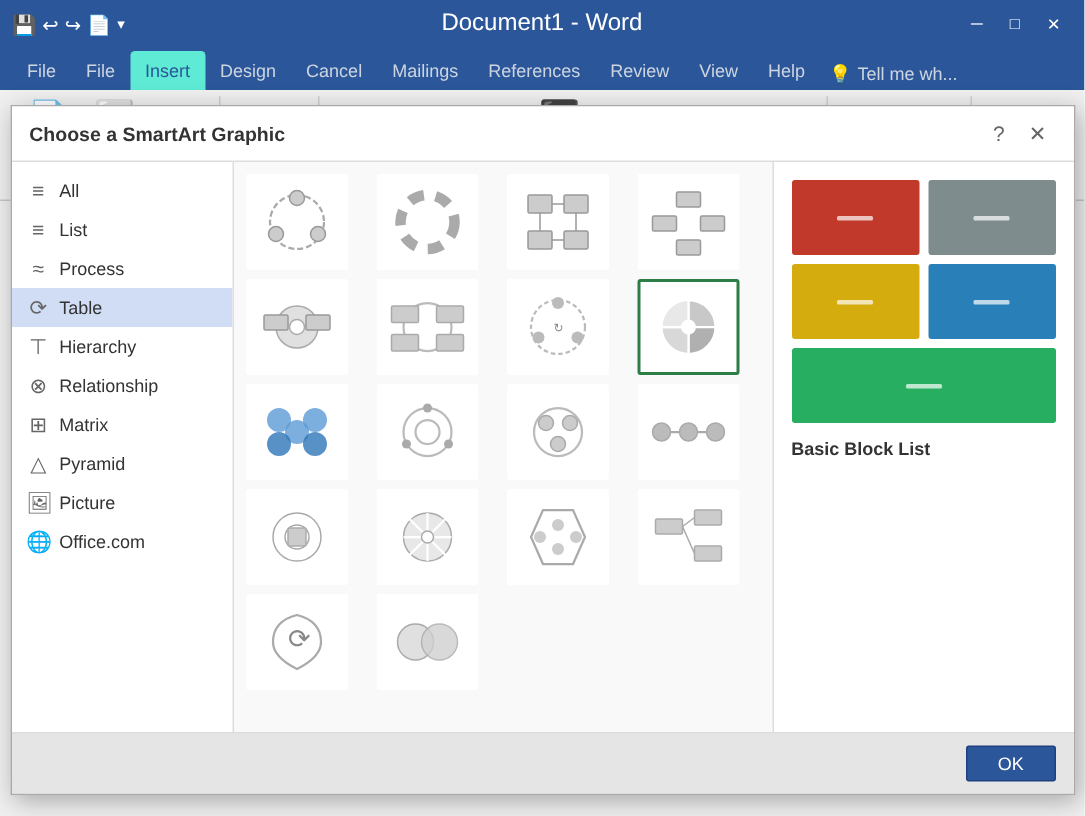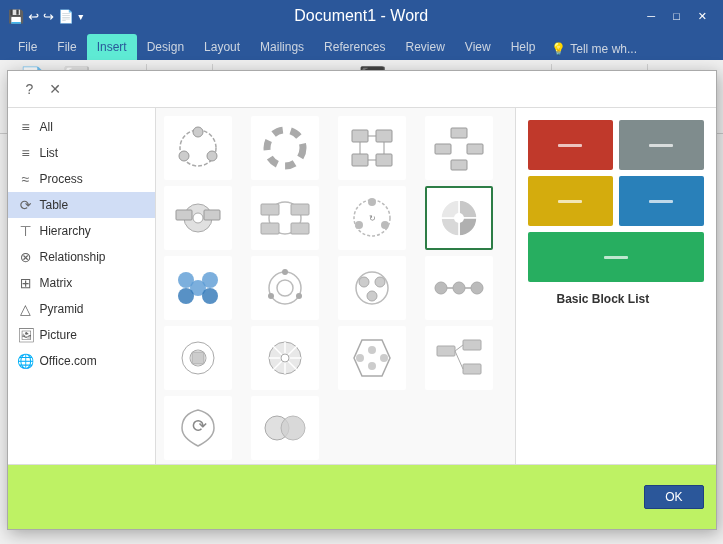--- a/index.html
+++ b/index.html
@@ -187,32 +187,32 @@
       gap: 6px;
     }
     .preview-block {
       height: 50px;
       border-radius: 2px;
       display: flex;
       align-items: center;
       justify-content: center;
     }
     .preview-block .dash { width: 24px; height: 3px; background: rgba(255,255,255,0.7); border-radius: 1px; }
-    .preview-title { font-size: 12px; font-weight: 600; color: #333; margin-left: 29px; }
+    .preview-title { font-size: 12px; font-weight: 600; color: #333; }
     .preview-desc { font-size: 11px; color: #333; line-height: 1.4; }
     .preview-desc span { color: #1155cc; }
 
     
     .dialog-footer {
       border-top: 1px solid #ddd;
-      padding: 20px 12px;
+      padding: 8px 12px;
       display: flex;
       justify-content: flex-end;
       gap: 8px;
-      background: #bef264;
+      background: #e5e5e5;
     }
     .btn {
       padding: 4px 20px;
       font-size: 12px;
       cursor: pointer;
       border-radius: 2px;
     }
     .btn-primary { background: #2b579a; color: white; border: 1px solid #1e4080; }
     .btn-secondary { background: white; color: #333; border: 1px solid #aaa; }
 
@@ -237,21 +237,21 @@
     <span style="color:white; font-size:11px; padding:2px 8px; cursor:pointer;">□</span>
     <span style="color:white; font-size:11px; padding:2px 8px; cursor:pointer;">✕</span>
   </div>
 </div>
 
 <div class="ribbon-tabs">
   <div class="ribbon-tab">File</div>
   <div class="ribbon-tab">File</div>
   <div class="ribbon-tab active">Insert</div>
   <div class="ribbon-tab">Design</div>
-  <div class="ribbon-tab">Layout</div>
+  <div class="ribbon-tab">Cancel</div>
   <div class="ribbon-tab">Mailings</div>
   <div class="ribbon-tab">References</div>
   <div class="ribbon-tab">Review</div>
   <div class="ribbon-tab">View</div>
   <div class="ribbon-tab">Help</div>
   <div style="color:#cdd5e0; font-size:12px; padding:4px 6px; display:flex; align-items:center; gap:4px;">
     <span>💡</span> Tell me wh...
   </div>
 </div>
 
@@ -341,20 +341,21 @@
       </div>
     </div>
     <div class="ribbon-group-label"></div>
   </div>
 </div>
 
 <div class="dialog-overlay">
   <div class="dialog">
 
     <div class="dialog-header">
+      <span class="dialog-title">Choose a SmartArt Graphic</span>
       <div class="dialog-header-btns">
         <button class="dialog-hbtn">?</button>
         <button class="dialog-hbtn">✕</button>
       </div>
     </div>
 
     <div class="dialog-body">
 
       <div class="left-panel">
         <div class="left-item">

